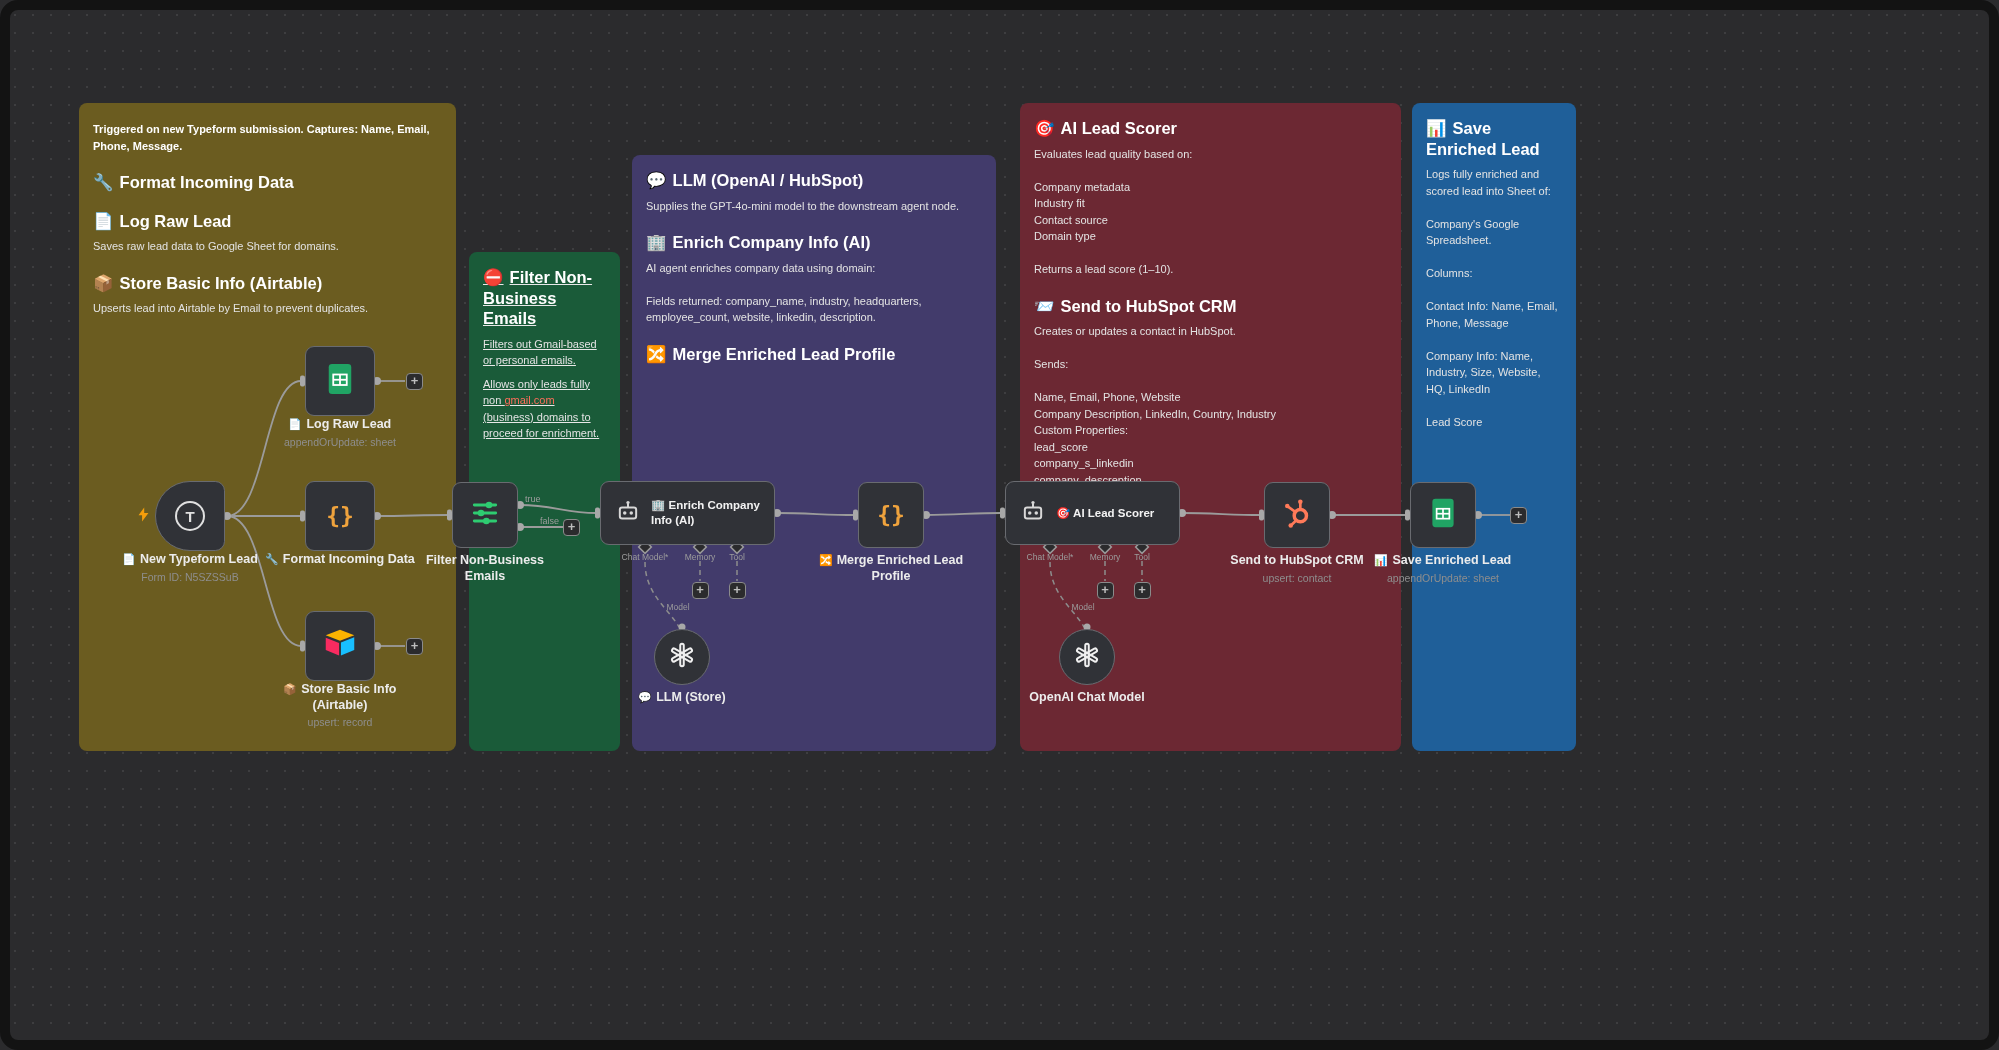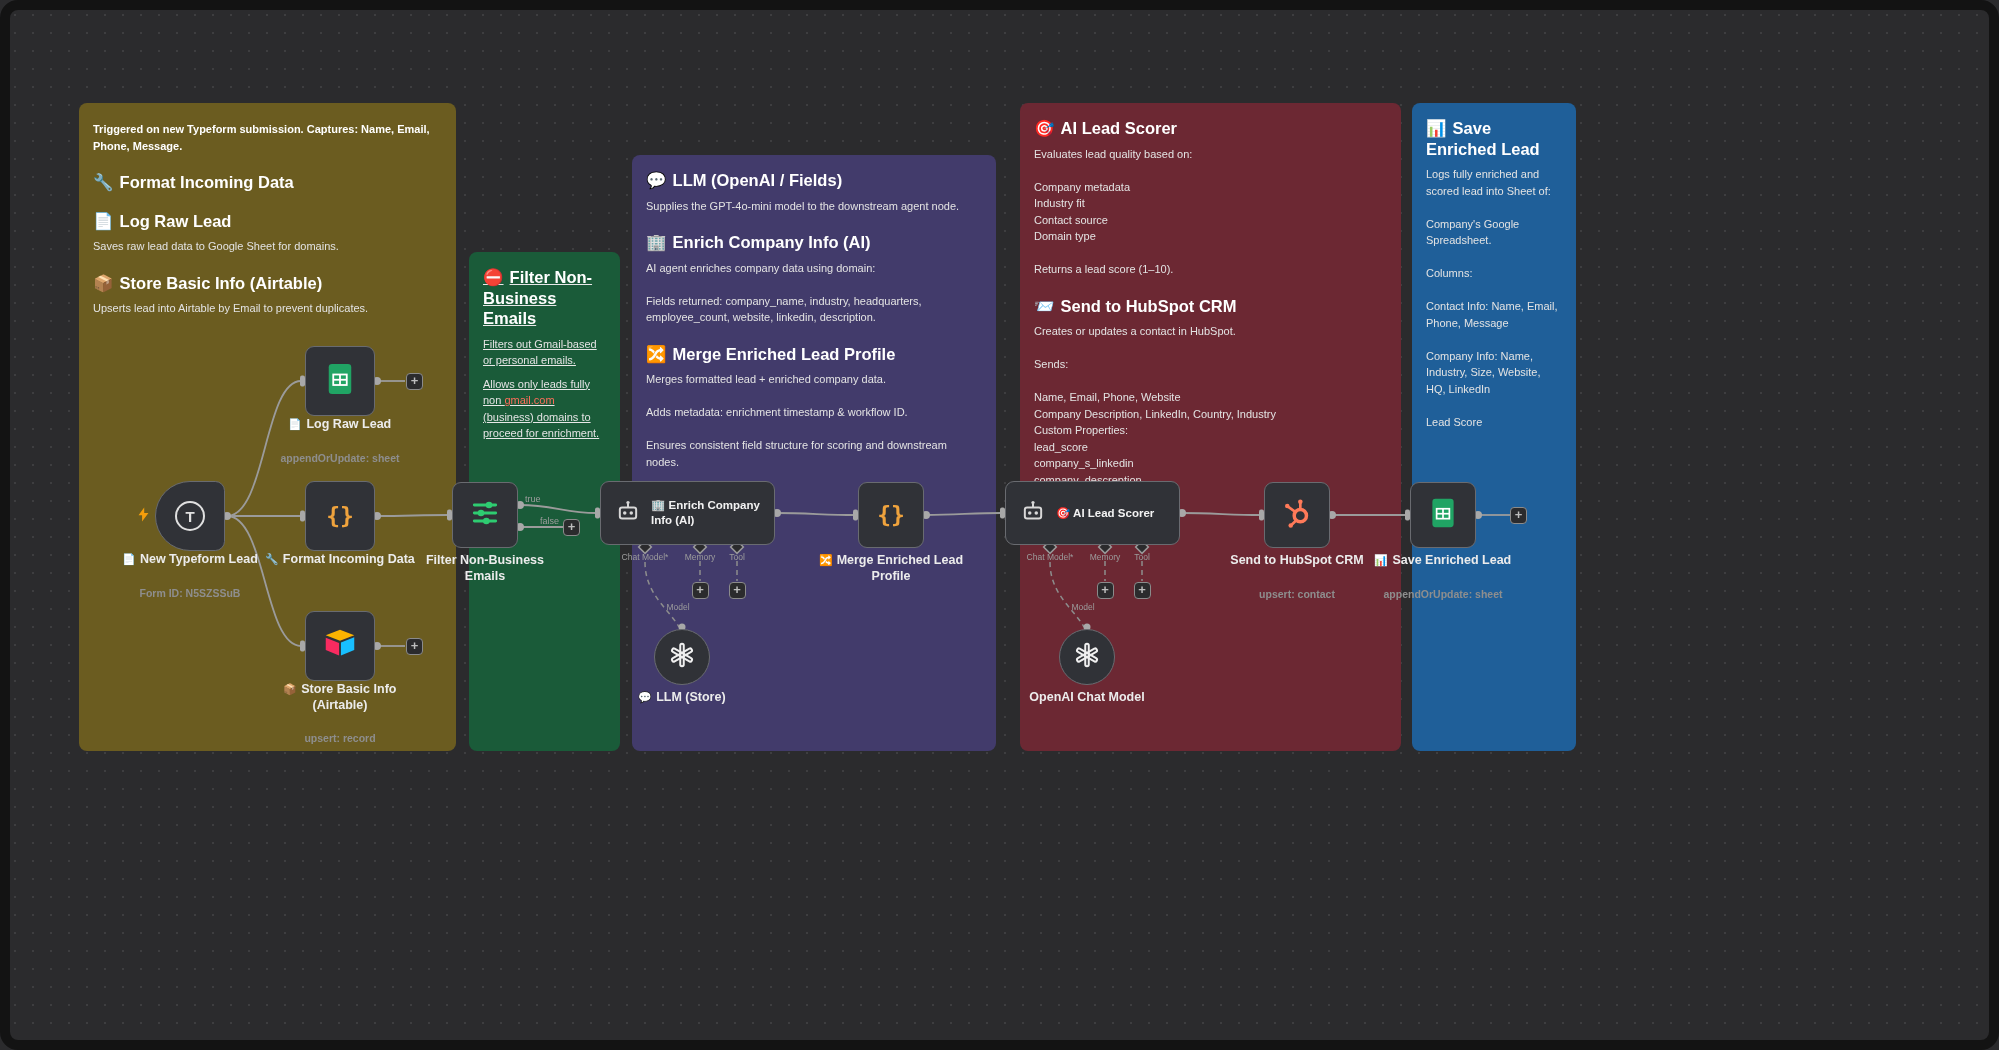--- a/index.html
+++ b/index.html
@@ -45,21 +45,21 @@
             display:flex; align-items:center; justify-content:center; }
   .tfletter { font-size:15px; font-weight:700; color:#e0e0e0; }
   .braces { font-family:"DejaVu Sans Mono", monospace; font-size:23px; font-weight:700; color:#efa33d; }
   .agenttitle { font-size:11.5px; font-weight:700; color:#f2f2f2; line-height:1.3; width:116px; }
   .bolt { position:absolute; z-index:3; }
 
   
   .labelwrap { position:absolute; transform:translateX(-50%); text-align:center; z-index:3; }
   .nlabel { font-size:12.5px; font-weight:700; color:#ececec; line-height:1.25; }
   .lemo { margin-right:4px; font-size:11px; }
-  .nsub { font-size:10.5px; color:#8e8e8e; margin-top:19px; font-weight:700; }
+  .nsub { font-size:10.5px; color:#8e8e8e; margin-top:3px; font-weight:400; }
   .tiny { position:absolute; transform:translateX(-50%); font-size:8.5px; color:#9c9c9c;
           z-index:3; white-space:nowrap; }
   .tflabel { position:absolute; font-size:9px; color:#9c9c9c; z-index:3; }
 
   
   .plus { position:absolute; width:17px; height:17px; border:1.8px solid #8b8b8b; border-radius:4px;
           background:#2b2b2d; color:#bdbdbd; font-size:13px; line-height:13px; text-align:center;
           font-weight:700; z-index:3; }
 </style>
 </head>
@@ -76,32 +76,27 @@
     <p>Upserts lead into Airtable by Email to prevent duplicates.</p>
   </div>
 
   <div class="sticky" id="s2">
     <h2><span class="emo">⛔</span><span>Filter Non-Business Emails</span></h2>
     <p>Filters out Gmail-based or personal emails.</p>
     <p><span>Allows only leads fully non </span><span class="redlink">gmail.com</span><span> (business) domains to proceed for enrichment.</span></p>
   </div>
 
   <div class="sticky" id="s3">
-    <h2><span class="emo">💬</span><span>LLM (OpenAI / Fields)</span></h2>
+    <h2><span class="emo">💬</span><span>LLM (OpenAI / HubSpot)</span></h2>
     <p>Supplies the GPT-4o-mini model to the downstream agent node.</p>
     <h2><span class="emo">🏢</span><span>Enrich Company Info (AI)</span></h2>
     <p>AI agent enriches company data using domain:
 
 Fields returned: company_name, industry, headquarters, employee_count, website, linkedin, description.</p>
     <h2><span class="emo">🔀</span><span>Merge Enriched Lead Profile</span></h2>
-    <p>Merges formatted lead + enriched company data.
-
-Adds metadata: enrichment timestamp &amp; workflow ID.
-
-Ensures consistent field structure for scoring and downstream nodes.</p>
   </div>
 
   <div class="sticky" id="s4">
     <h2><span class="emo">🎯</span><span>AI Lead Scorer</span></h2>
     <p>Evaluates lead quality based on:
 
 Company metadata
 Industry fit
 Contact source
 Domain type

